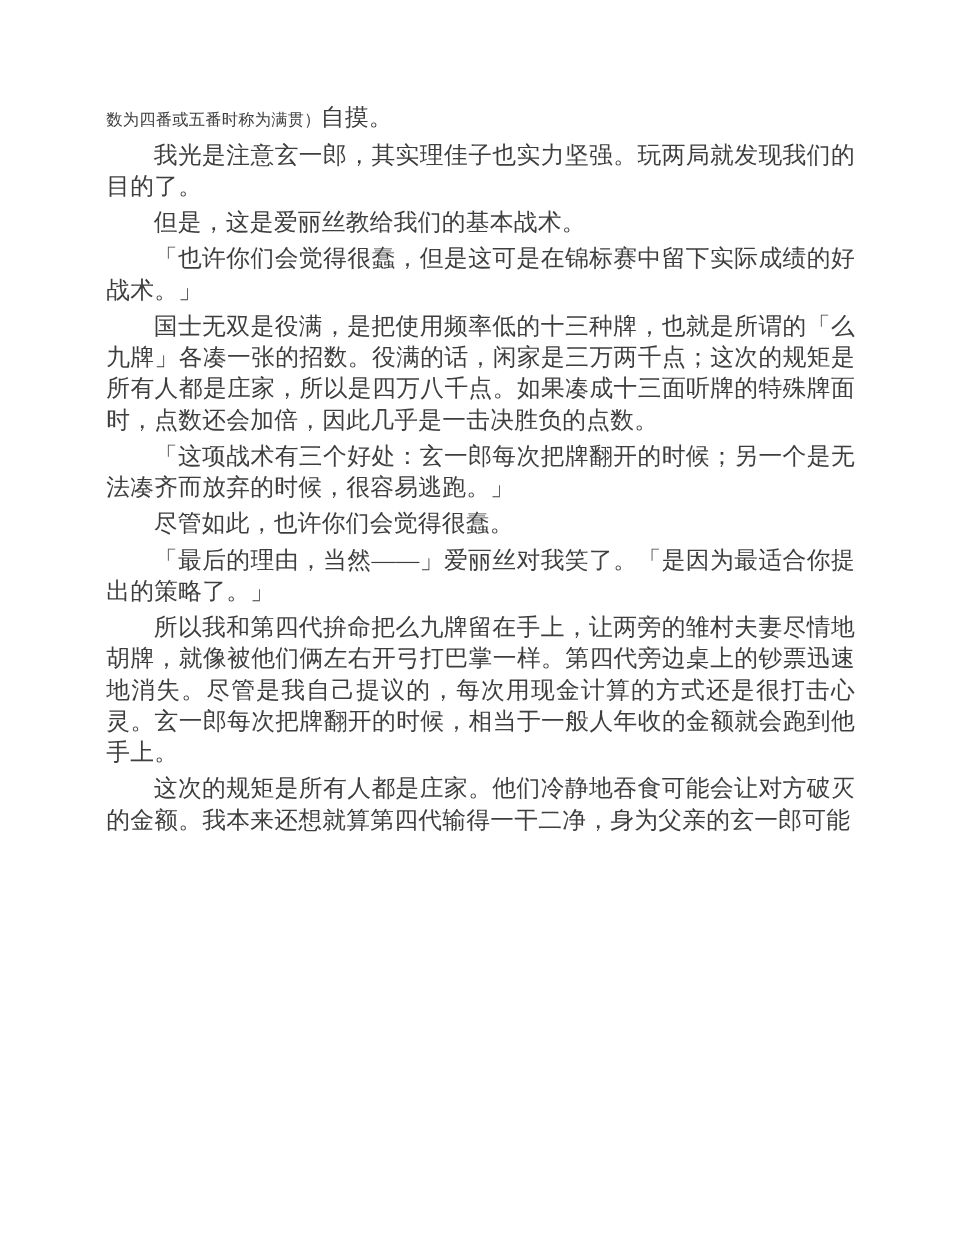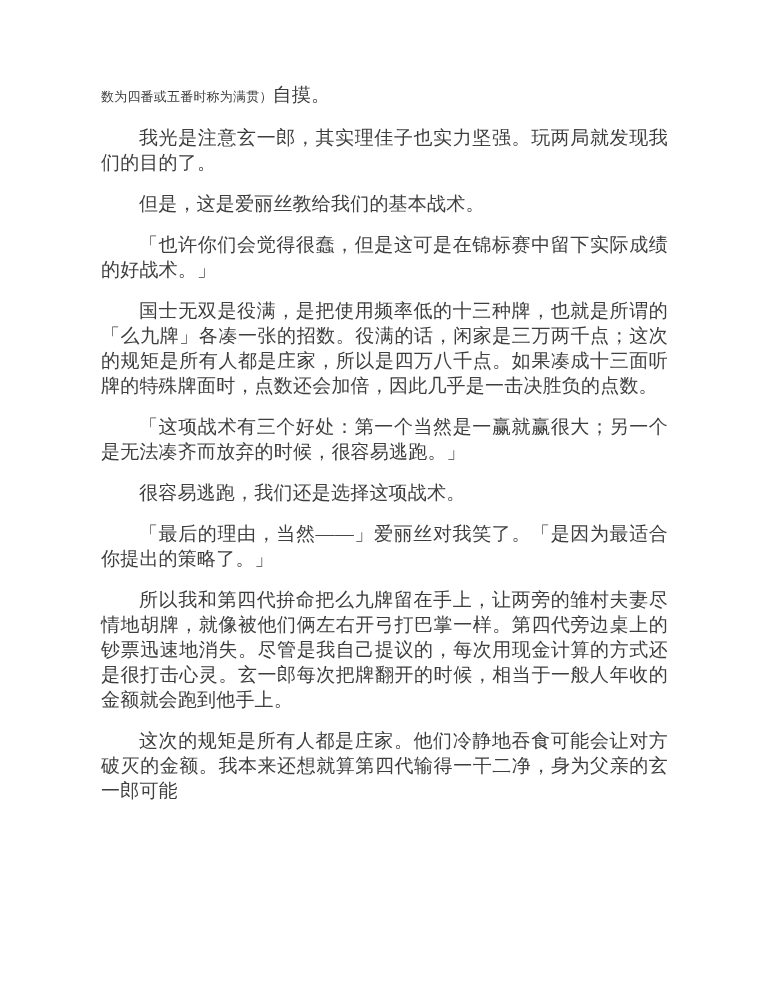--- a/index.html
+++ b/index.html
@@ -19,21 +19,21 @@
     left: 85px;
     top: 82px;
     width: 599px;
     color: #3e3e3e;
     font-family: "Liberation Serif", "DejaVu Serif", serif;
     font-size: 19px;
     line-height: 25px;
     text-align: justify;
   }
   .para {
-    margin: 16px;
+    margin: 0;
     padding: 0;
     margin-top: 4px;
     text-indent: 2em;
     letter-spacing: 0.2px;
     word-break: break-all;
   }
   .para.first-line {
     text-indent: 0;
     margin-top: 0;
   }
@@ -46,20 +46,20 @@
 
 <div class="page">
   <div class="text-block">
 
     <p class="para first-line"><span class="small-note">数为四番或五番时称为满贯）</span><span>自摸。</span></p>
 
     <p class="para">我光是注意玄一郎，其实理佳子也实力坚强。玩两局就发现我们的目的了。</p>
     <p class="para">但是，这是爱丽丝教给我们的基本战术。</p>
     <p class="para">「也许你们会觉得很蠢，但是这可是在锦标赛中留下实际成绩的好战术。」</p>
     <p class="para">国士无双是役满，是把使用频率低的十三种牌，也就是所谓的「么九牌」各凑一张的招数。役满的话，闲家是三万两千点；这次的规矩是所有人都是庄家，所以是四万八千点。如果凑成十三面听牌的特殊牌面时，点数还会加倍，因此几乎是一击决胜负的点数。</p>
-    <p class="para">「这项战术有三个好处：第一个当然是一赢就赢很大；另一个是无法凑齐而放弃的时候，很容易逃跑。」</p>
-    <p class="para">很容易逃跑，我们还是选择这项战术。</p>
+    <p class="para">「这项战术有三个好处：玄一郎每次把牌翻开的时候；另一个是无法凑齐而放弃的时候，很容易逃跑。」</p>
+    <p class="para">尽管如此，也许你们会觉得很蠢。</p>
     <p class="para">「最后的理由，当然——」爱丽丝对我笑了。「是因为最适合你提出的策略了。」</p>
     <p class="para">所以我和第四代拚命把么九牌留在手上，让两旁的雏村夫妻尽情地胡牌，就像被他们俩左右开弓打巴掌一样。第四代旁边桌上的钞票迅速地消失。尽管是我自己提议的，每次用现金计算的方式还是很打击心灵。玄一郎每次把牌翻开的时候，相当于一般人年收的金额就会跑到他手上。</p>
     <p class="para">这次的规矩是所有人都是庄家。他们冷静地吞食可能会让对方破灭的金额。我本来还想就算第四代输得一干二净，身为父亲的玄一郎可能</p>
 
   </div>
 </div>
 
 </body></html>

